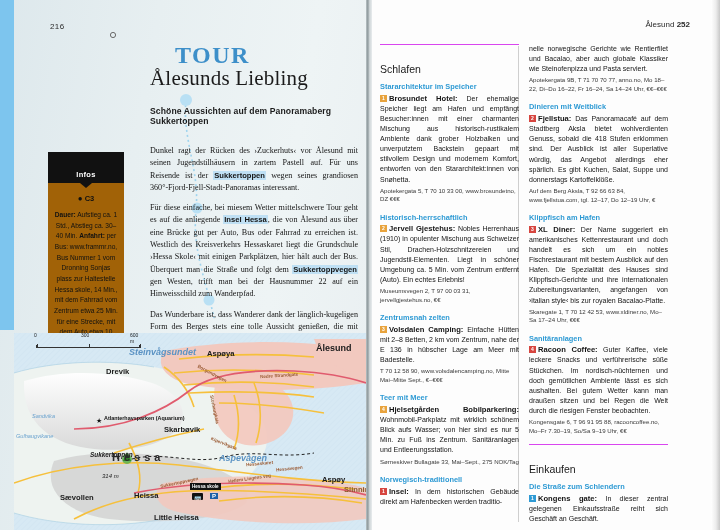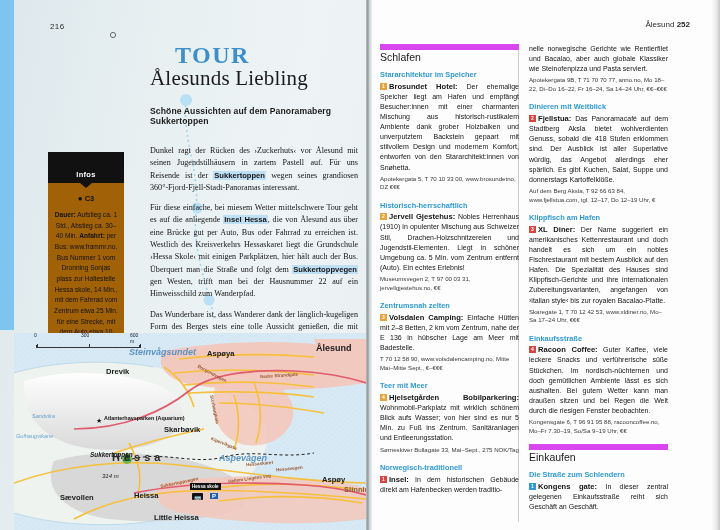--- a/index.html
+++ b/index.html
@@ -150,22 +150,22 @@
   .cols {
     position:absolute; left:8px; top:44px; width:318px; height:478px;
     display:flex; gap:10px;
   }
   .col { width:139px; position:relative; }
   .col-sep {
     position:absolute; left:146px; top:46px; width:1px; height:476px;
     background:#cfcfcf;
   }
   .sec-head {
-    font-size:10.5px; color:#1a1a1a; padding-top:1px;
-    border-top:6px solid #d946ef; margin-bottom:7px;
+    font-size:10.5px; color:#1a1a1a; padding-top:18px;
+    border-top:1px solid #d946ef; margin-bottom:7px;
   }
   .ent { margin-bottom:9px; }
   .ent-kicker {
     font-size:7.4px; font-weight:bold; color:#2e9ad4; margin-bottom:1.5px;
   }
   .ent-body {
     font-size:7px; line-height:1.45; color:#151515; text-align:justify;
   }
   .ent-body .nm { font-weight:bold; font-size:7.6px; }
   .num {
@@ -381,21 +381,21 @@
             <div class="ent-kicker">Dinieren mit Weitblick</div>
             <div class="ent-body"><span class="num" style="background: rgb(214, 69, 63);">2</span><span class="nm">Fjellstua:</span><span> Das Panoramacafé auf dem Stadtberg Aksla bietet wohlverdienten Genuss, sobald die 418 Stufen erklommen sind. Der Ausblick ist aller Superlative würdig, das Angebot allerdings eher spärlich. Es gibt Kuchen, Salat, Suppe und donnerstags Kartoffelklöße.</span></div>
             <div class="ent-meta">Auf dem Berg Aksla, T 92 66 63 84, www.fjellstua.com, tgl. 12–17, Do 12–19 Uhr, €</div>
           </div>
           <div class="ent">
             <div class="ent-kicker">Klippfisch am Hafen</div>
             <div class="ent-body"><span class="num" style="background: rgb(214, 69, 63);">3</span><span class="nm">XL Diner:</span><span> Der Name suggeriert ein amerikanisches Kettenrestaurant und doch handelt es sich um ein nobles Fischrestaurant mit bestem Ausblick auf den Hafen. Die Spezialität des Hauses sind Klippfisch-Gerichte und ihre internationalen Zubereitungsvarianten, angefangen von ›italian style‹ bis zur royalen Bacalao-Platte.</span></div>
             <div class="ent-meta">Skaregate 1, T 70 12 42 53, www.xldiner.no, Mo–Sa 17–24 Uhr, €€€</div>
           </div>
           <div class="ent">
-            <div class="ent-kicker">Einkaufsstraße</div>
+            <div class="ent-kicker">Sanitäranlagen</div>
             <div class="ent-body"><span class="num" style="background: rgb(214, 69, 63);">4</span><span class="nm">Racoon Coffee:</span><span> Guter Kaffee, viele leckere Snacks und verführerische süße Stückchen. Im nordisch-nüchternen und doch gemütlichen Ambiente lässt es sich aushalten. Bei gutem Wetter kann man draußen sitzen und bei Regen die Welt durch die riesigen Fenster beobachten.</span></div>
             <div class="ent-meta">Kongensgate 6, T 96 91 95 88, racooncoffee.no, Mo–Fr 7.30–19, So/Sa 9–19 Uhr, €€</div>
           </div>
           <div class="sec-head">Einkaufen</div>
           <div class="ent">
             <div class="ent-kicker">Die Straße zum Schlendern</div>
             <div class="ent-body"><span class="num" style="background: rgb(46, 154, 212);">1</span><span class="nm">Kongens gate:</span><span> In dieser zentral gelegenen Einkaufsstraße reiht sich Geschäft an Geschäft.</span></div>
           </div>
         </div>
     </div>

